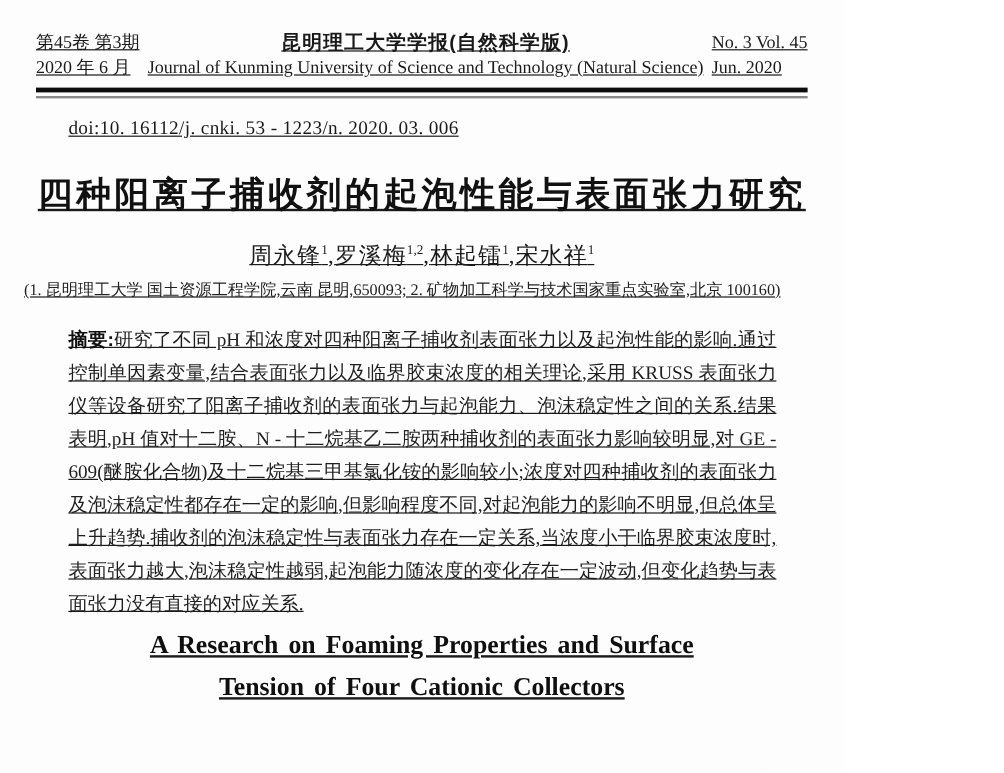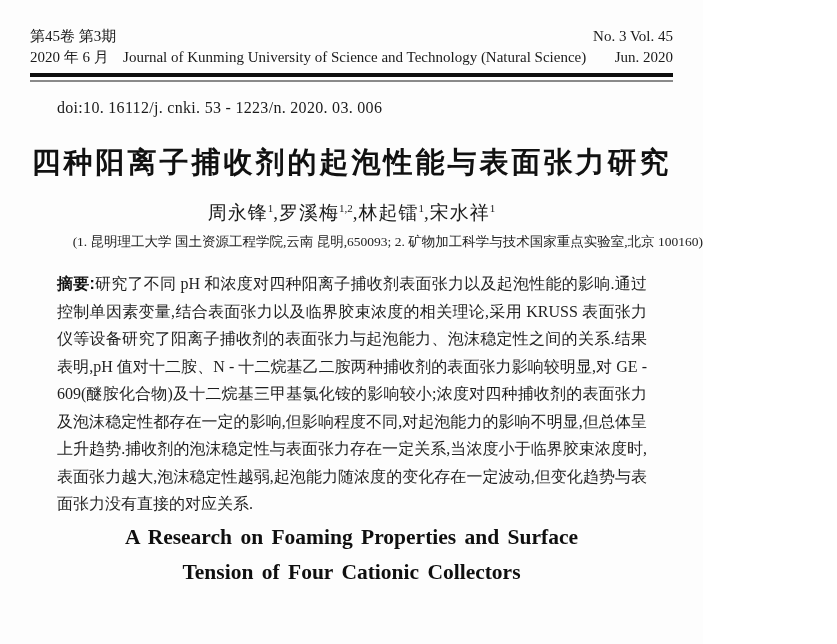--- a/index.html
+++ b/index.html
@@ -14,33 +14,34 @@
     color: #1a1a1a;
     font-family: "Liberation Serif", serif;
     -webkit-font-smoothing: antialiased;
   }
   .page {
     width: 703px;
     height: 644px;
     box-sizing: border-box;
     padding-top: 26px;
     background: #fdfdfd;
+    text-decoration: underline;
   }
 
   
   .journal-header {
     margin: 0 30px;
     display: flex;
     justify-content: space-between;
     align-items: flex-end;
   }
   .jh-col { line-height: 21px; font-size: 15px; white-space: nowrap; }
   .jh-left  { text-align: left; }
   .jh-center{ text-align: center; flex: 1; }
-  .jh-right { text-align: right; }
+  .jh-right { text-align: left; }
   .jh-center .cn {
     font-family: "Liberation Sans", sans-serif;
     font-weight: bold;
     font-size: 16.5px;
     letter-spacing: 1px;
   }
   .rules { margin: 5px 30px 0 30px; }
   .rule-thick { height: 4px; background: #0d0d0d; }
   .rule-thin  { height: 2px; background: #8a8a8a; margin-top: 3px; }
 
@@ -67,23 +68,24 @@
     font-size: 19px;
     letter-spacing: 1px;
   }
   .authors-line sup {
     font-size: 11px;
     vertical-align: super;
     letter-spacing: 0;
   }
   .affiliation {
     margin-top: 7px;
-    text-align: right;
+    text-align: left;
     font-size: 13.5px;
     color: #222;
+    margin-left: 20px;
   }
 
   
   .abstract-block {
     margin: 19px 56px 0 57px;
     font-size: 16px;
     line-height: 27.5px;
     text-align: justify;
     color: #1f1f1f;
   }
@@ -111,20 +113,21 @@
 <body>
 
 <div class="page">
 
   <div class="journal-header">
     <div class="jh-col jh-left">
       <div>第45卷 第3期</div>
       <div>2020 年 6 月</div>
     </div>
     <div class="jh-col jh-center">
+      <div class="cn">昆明理工大学学报(自然科学版)</div>
       <div>Journal of Kunming University of Science and Technology (Natural Science)</div>
     </div>
     <div class="jh-col jh-right">
       <div>No. 3 Vol. 45</div>
       <div>Jun. 2020</div>
     </div>
   </div>
 
   <div class="rules">
     <div class="rule-thick"></div>

